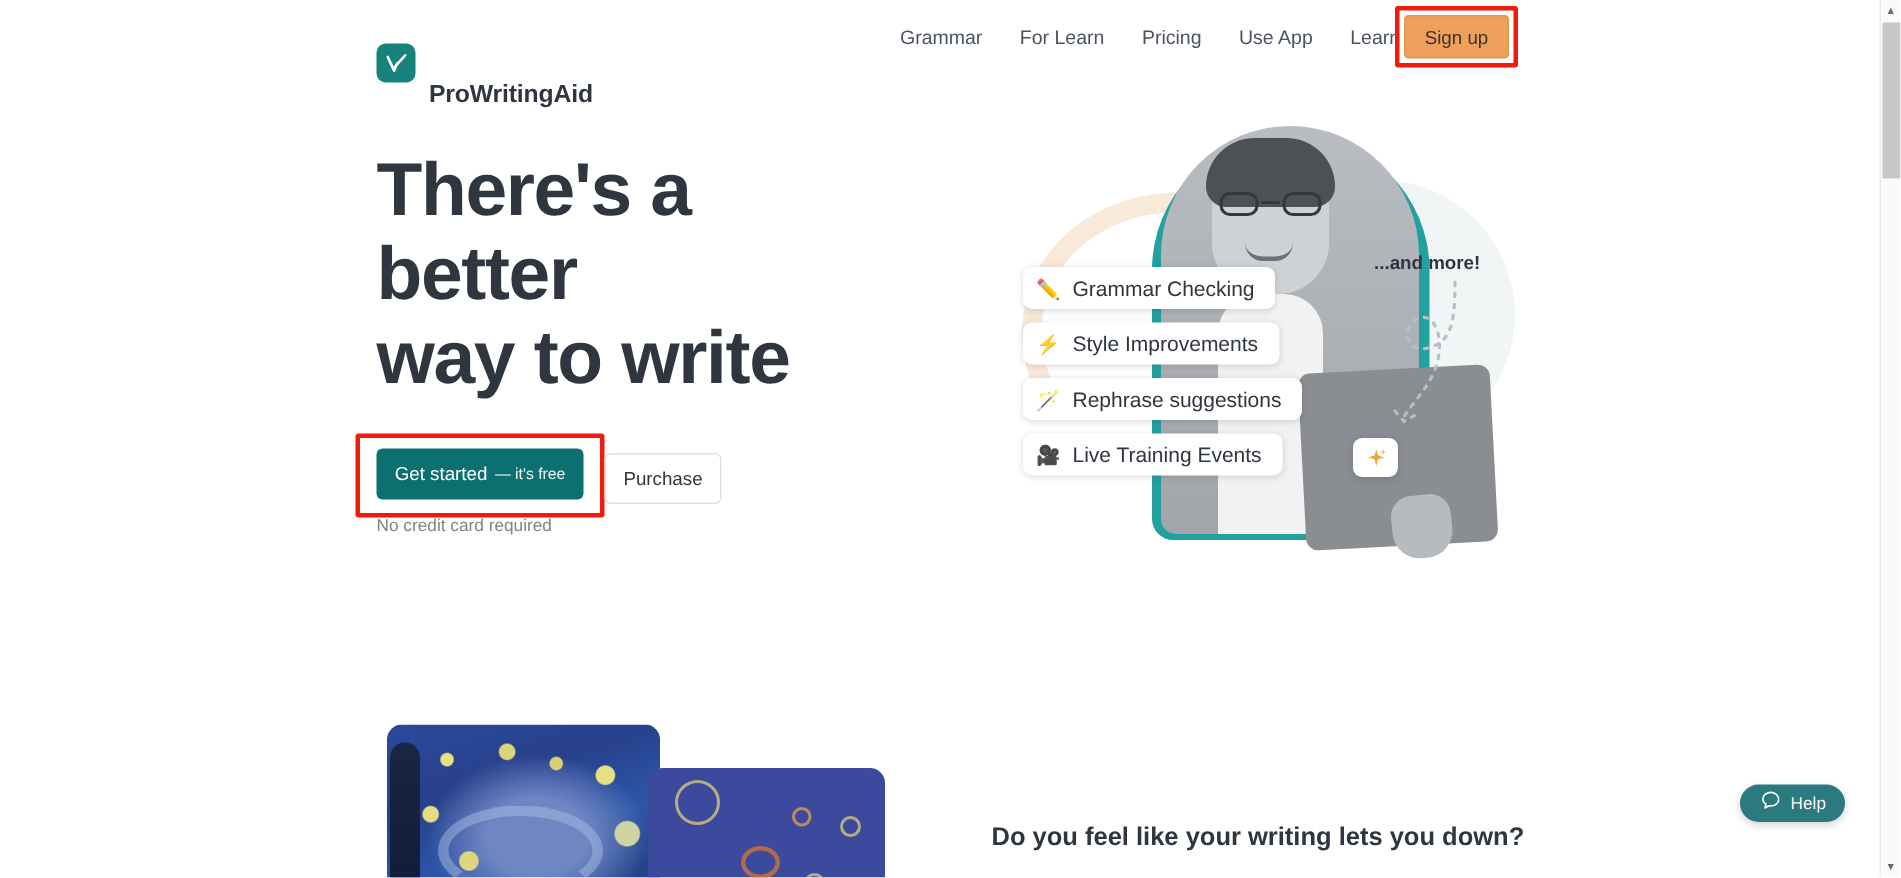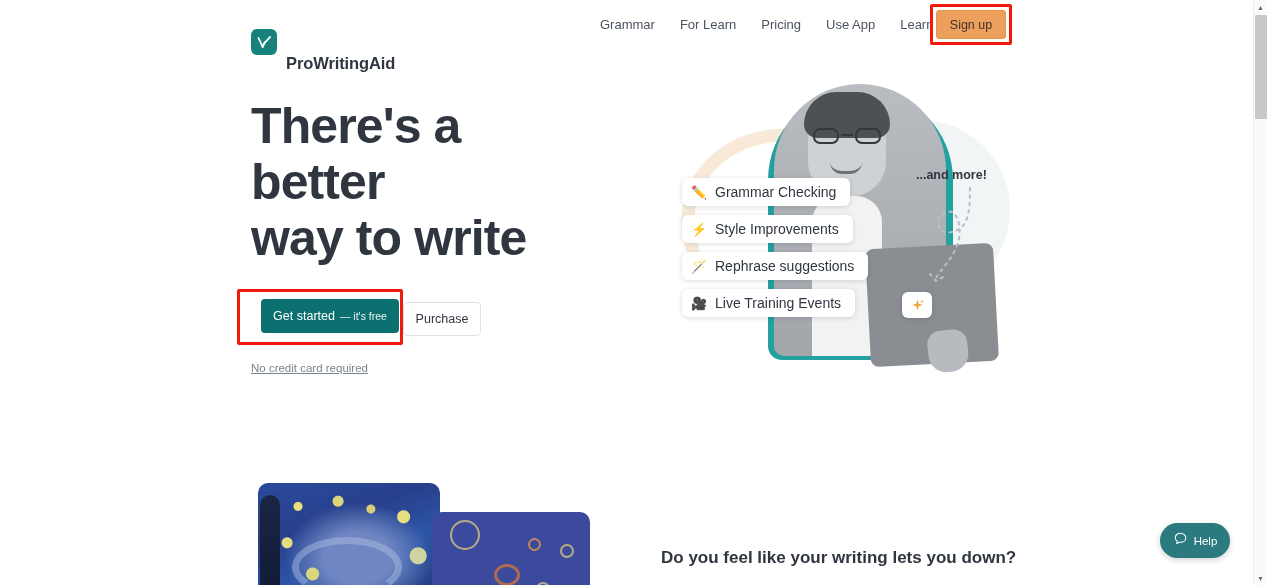--- a/index.html
+++ b/index.html
@@ -154,21 +154,21 @@
   }
   .getstarted-wrap {
     position: absolute;
     left: -14px;
     top: -3px;
     width: 166px;
     height: 56px;
   }
   .getstarted-btn {
     position: absolute;
-    left: 24px; top: 10px;
+    left: 14px; top: 10px;
     width: 138px; height: 34px;
     background: #0d7070;
     border: none;
     border-radius: 4px;
     color: #ffffff;
     font-size: 12.5px;
     font-family: "Liberation Sans", sans-serif;
     cursor: pointer;
     display: flex;
     align-items: center;
@@ -187,24 +187,23 @@
     width: 78px; height: 34px;
     background: #ffffff;
     border: 1px solid #dfe3e6;
     border-radius: 4px;
     color: #2f3640;
     font-size: 12.5px;
     font-family: "Liberation Sans", sans-serif;
     cursor: pointer;
   }
   .nocard {
-    margin-top: 18px;
+    margin-top: 1px;
     font-size: 11.5px;
     color: #7b838d;
-    text-decoration: underline;
   }
 
   
   .hero-art {
     position: absolute;
     left: 640px;
     top: 10px;
     width: 400px;
     height: 340px;
   }
@@ -448,21 +447,21 @@
     color: #2f3640;
     white-space: nowrap;
   }
 
   
   #help-widget {
     position: absolute;
     left: 1160px;
     top: 523px;
     width: 70px;
-    height: 35px;
+    height: 25px;
     background: #2a7a7f;
     border-radius: 18px;
     display: flex;
     align-items: center;
     justify-content: center;
     gap: 6px;
     cursor: pointer;
     box-shadow: 0 2px 6px rgba(0,0,0,0.18);
     text-align: right;
   }

